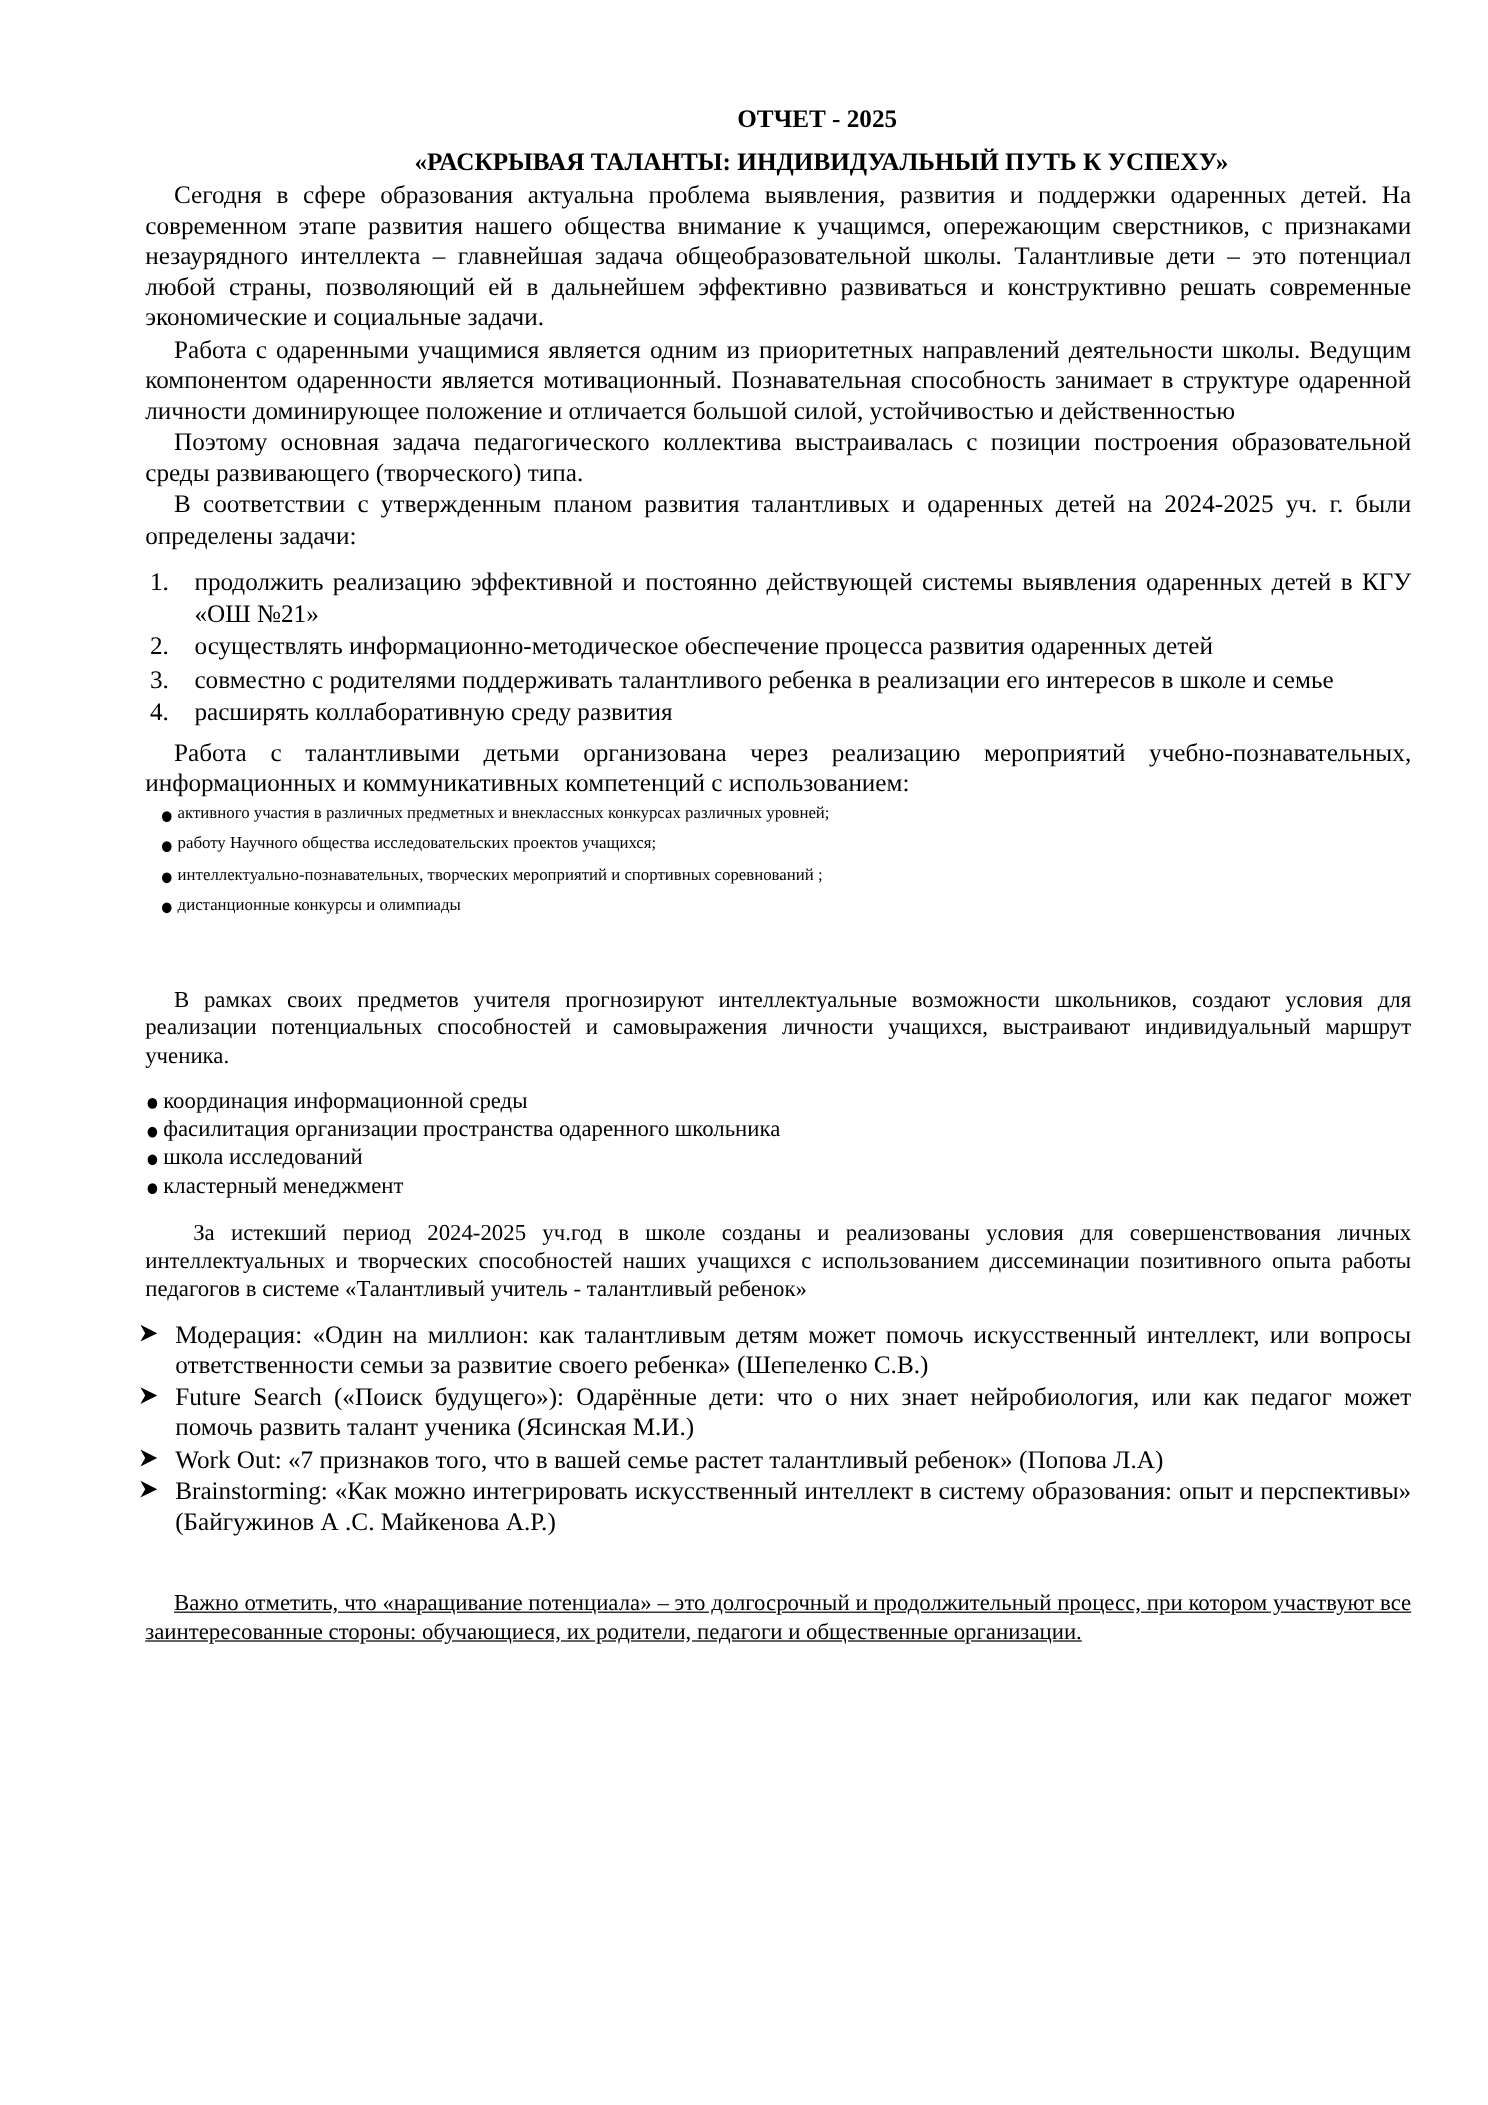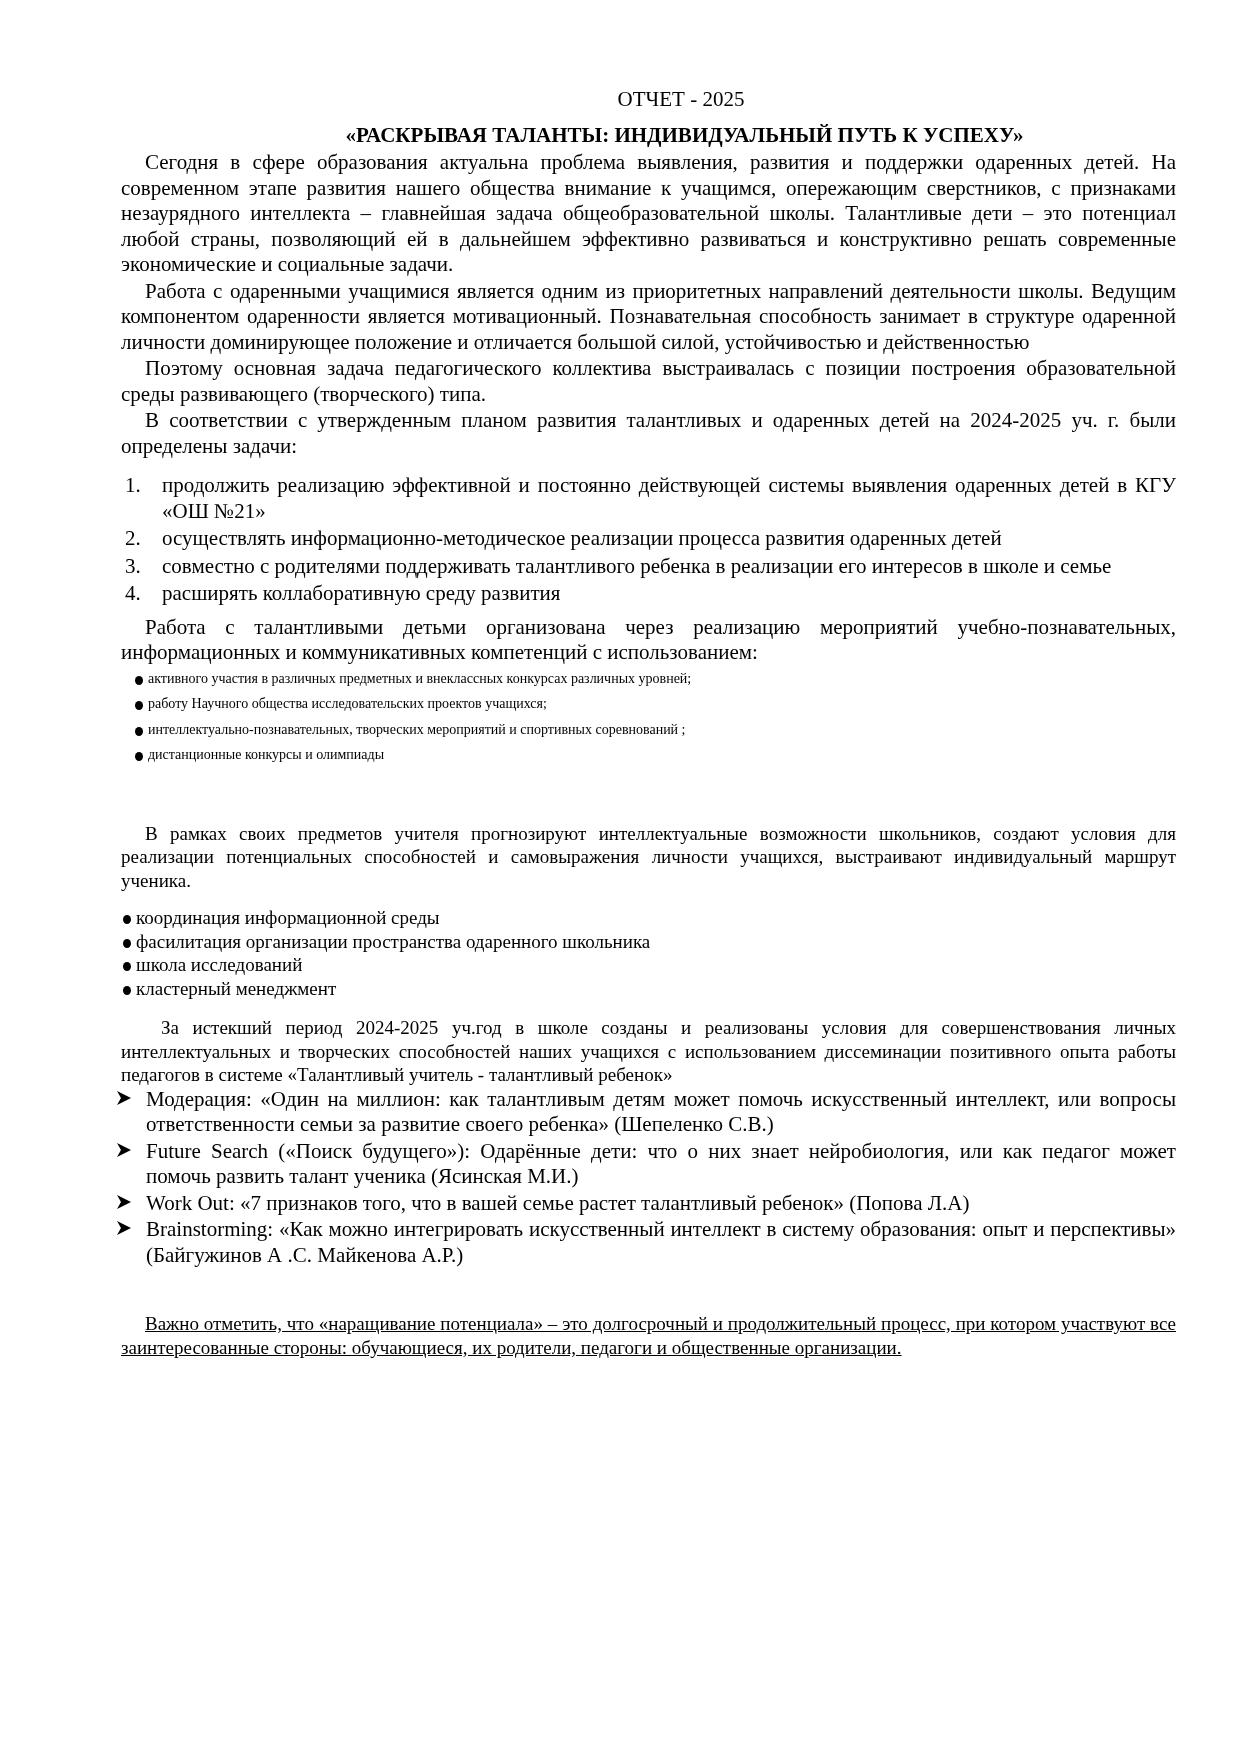--- a/index.html
+++ b/index.html
@@ -16,21 +16,21 @@
       overflow: hidden;
     }
     .page {
       position: absolute;
       left: 121px;
       top: 80px;
       width: 1055px;
     }
     .title {
       text-align: center;
-      font-weight: normal;
+      font-weight: bold;
       font-size: 21px;
       margin: 0;
       height: 38px;
       line-height: 38px;
       padding-left: 65px;
     }
     .subtitle {
       text-align: center;
       font-weight: bold;
       font-size: 21px;
@@ -146,21 +146,21 @@
   <p class="p-lg">Поэтому основная задача педагогического коллектива выстраивалась с позиции построения образовательной среды развивающего (творческого) типа.</p>
   <p class="p-lg">В соответствии с утвержденным планом развития талантливых и одаренных детей на 2024-2025 уч. г. были определены задачи:</p>
 
   <ol class="ol">
     <li>
       <span class="num">1.</span>
       <span>продолжить реализацию эффективной и постоянно действующей системы выявления одаренных детей в КГУ «ОШ №21»</span>
     </li>
     <li>
       <span class="num">2.</span>
-      <span>осуществлять информационно-методическое реализации процесса развития одаренных детей</span>
+      <span>осуществлять информационно-методическое обеспечение процесса развития одаренных детей</span>
     </li>
     <li>
       <span class="num">3.</span>
       <span>совместно с родителями поддерживать талантливого ребенка в реализации его интересов в школе и семье</span>
     </li>
     <li>
       <span class="num">4.</span>
       <span>расширять коллаборативную среду развития</span>
     </li>
   </ol>
@@ -203,21 +203,21 @@
       <span>школа исследований</span>
     </li>
     <li>
       <span class="dot"></span>
       <span>кластерный менеджмент</span>
     </li>
   </ul>
 
   <p class="p-sm" style="margin-top:16px; text-indent:40px;">За истекший период 2024-2025 уч.год  в школе созданы и реализованы  условия  для совершенствования  личных интеллектуальных и творческих способностей наших учащихся с использованием диссеминации позитивного опыта работы педагогов в системе «Талантливый учитель - талантливый ребенок»</p>
 
-  <ul class="arrows" style="margin-top:0;">
+  <ul class="arrows" style="margin-top:13px;">
     <li>
       <svg class="arr" viewBox="0 0 18 18">
           <path d="M2 2 L16 9 L2 16 L6 9 Z" fill="#000"></path>
         </svg>
       <span>Модерация: «Один на миллион: как талантливым детям может помочь искусственный интеллект, или вопросы ответственности семьи за развитие своего ребенка» (Шепеленко С.В.)</span>
     </li>
     <li>
       <svg class="arr" viewBox="0 0 18 18">
           <path d="M2 2 L16 9 L2 16 L6 9 Z" fill="#000"></path>
         </svg>

